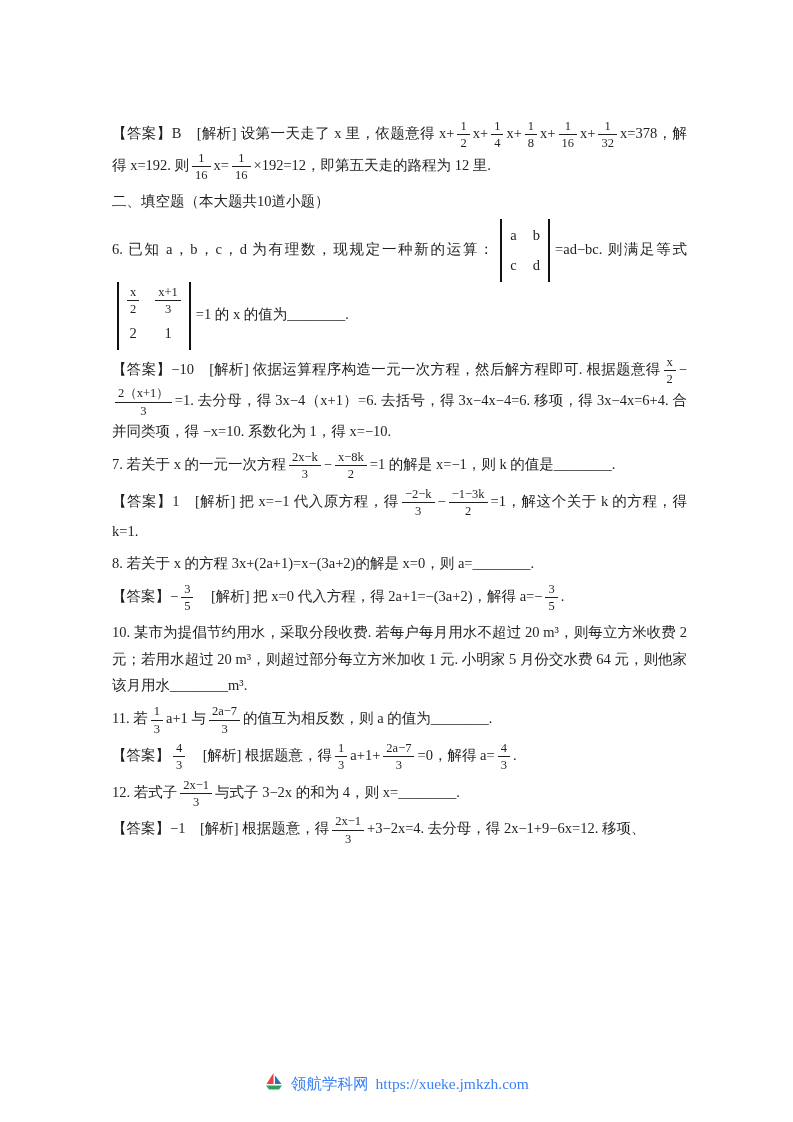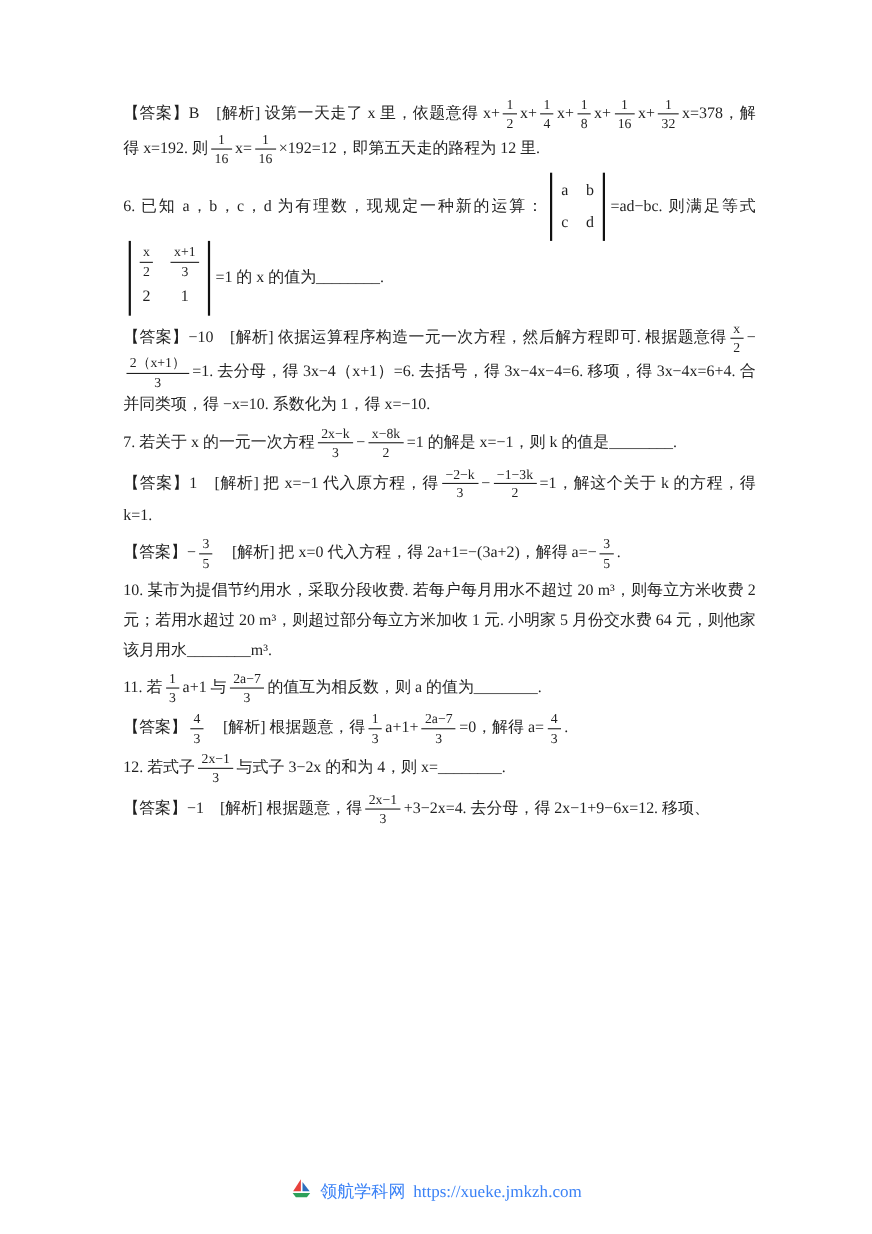--- a/index.html
+++ b/index.html
@@ -6,21 +6,21 @@
   .page {
     position: relative;
     width: 793px;
     height: 1122px;
     background: #ffffff;
     overflow: hidden;
     font-family: "Liberation Serif", "DejaVu Serif", serif;
     color: #1f1f1f;
   }
   .content {
-    padding: 88px 106px 0 112px;
+    padding: 119px 106px 0 112px;
     font-size: 14.5px;
     line-height: 1.85;
   }
   .para {
     text-align: justify;
     margin: 0 0 5px 0;
   }
   
   .frac {
     display: inline-flex;
@@ -96,20 +96,21 @@
         </span>x+<span class="frac">
           <span class="num">1</span>
           <span class="den">32</span>
         </span>x=378，解得 x=192. 则<span class="frac">
           <span class="num">1</span>
           <span class="den">16</span>
         </span>x=<span class="frac">
           <span class="num">1</span>
           <span class="den">16</span>
         </span>×192=12，即第五天走的路程为 12 里.</p>
+      <p class="para">二、填空题（本大题共10道小题）</p>
       <p class="para">6. 已知 a，b，c，d 为有理数，现规定一种新的运算：<span class="det">
           <span class="det-grid">
             <span class="det-cell"><span>a</span></span>
             <span class="det-cell"><span>b</span></span>
             <span class="det-cell"><span>c</span></span>
             <span class="det-cell"><span>d</span></span>
           </span>
         </span>=ad−bc. 则满足等式<span class="det">
           <span class="det-grid">
             <span class="det-cell"><span class="frac">
@@ -138,20 +139,21 @@
           <span class="num">x−8k</span>
           <span class="den">2</span>
         </span>=1 的解是 x=−1，则 k 的值是________.</p>
       <p class="para">【答案】1　[解析] 把 x=−1 代入原方程，得<span class="frac">
           <span class="num">−2−k</span>
           <span class="den">3</span>
         </span>−<span class="frac">
           <span class="num">−1−3k</span>
           <span class="den">2</span>
         </span>=1，解这个关于 k 的方程，得 k=1.</p>
+      <p class="para">8. 若关于 x 的方程 3x+(2a+1)=x−(3a+2)的解是 x=0，则 a=________.</p>
       <p class="para">【答案】−<span class="frac">
           <span class="num">3</span>
           <span class="den">5</span>
         </span>　[解析] 把 x=0 代入方程，得 2a+1=−(3a+2)，解得 a=−<span class="frac">
           <span class="num">3</span>
           <span class="den">5</span>
         </span>.</p>
       <p class="para">10. 某市为提倡节约用水，采取分段收费. 若每户每月用水不超过 20 m³，则每立方米收费 2 元；若用水超过 20 m³，则超过部分每立方米加收 1 元. 小明家 5 月份交水费 64 元，则他家该月用水________m³.</p>
       <p class="para">11. 若<span class="frac">
           <span class="num">1</span>

